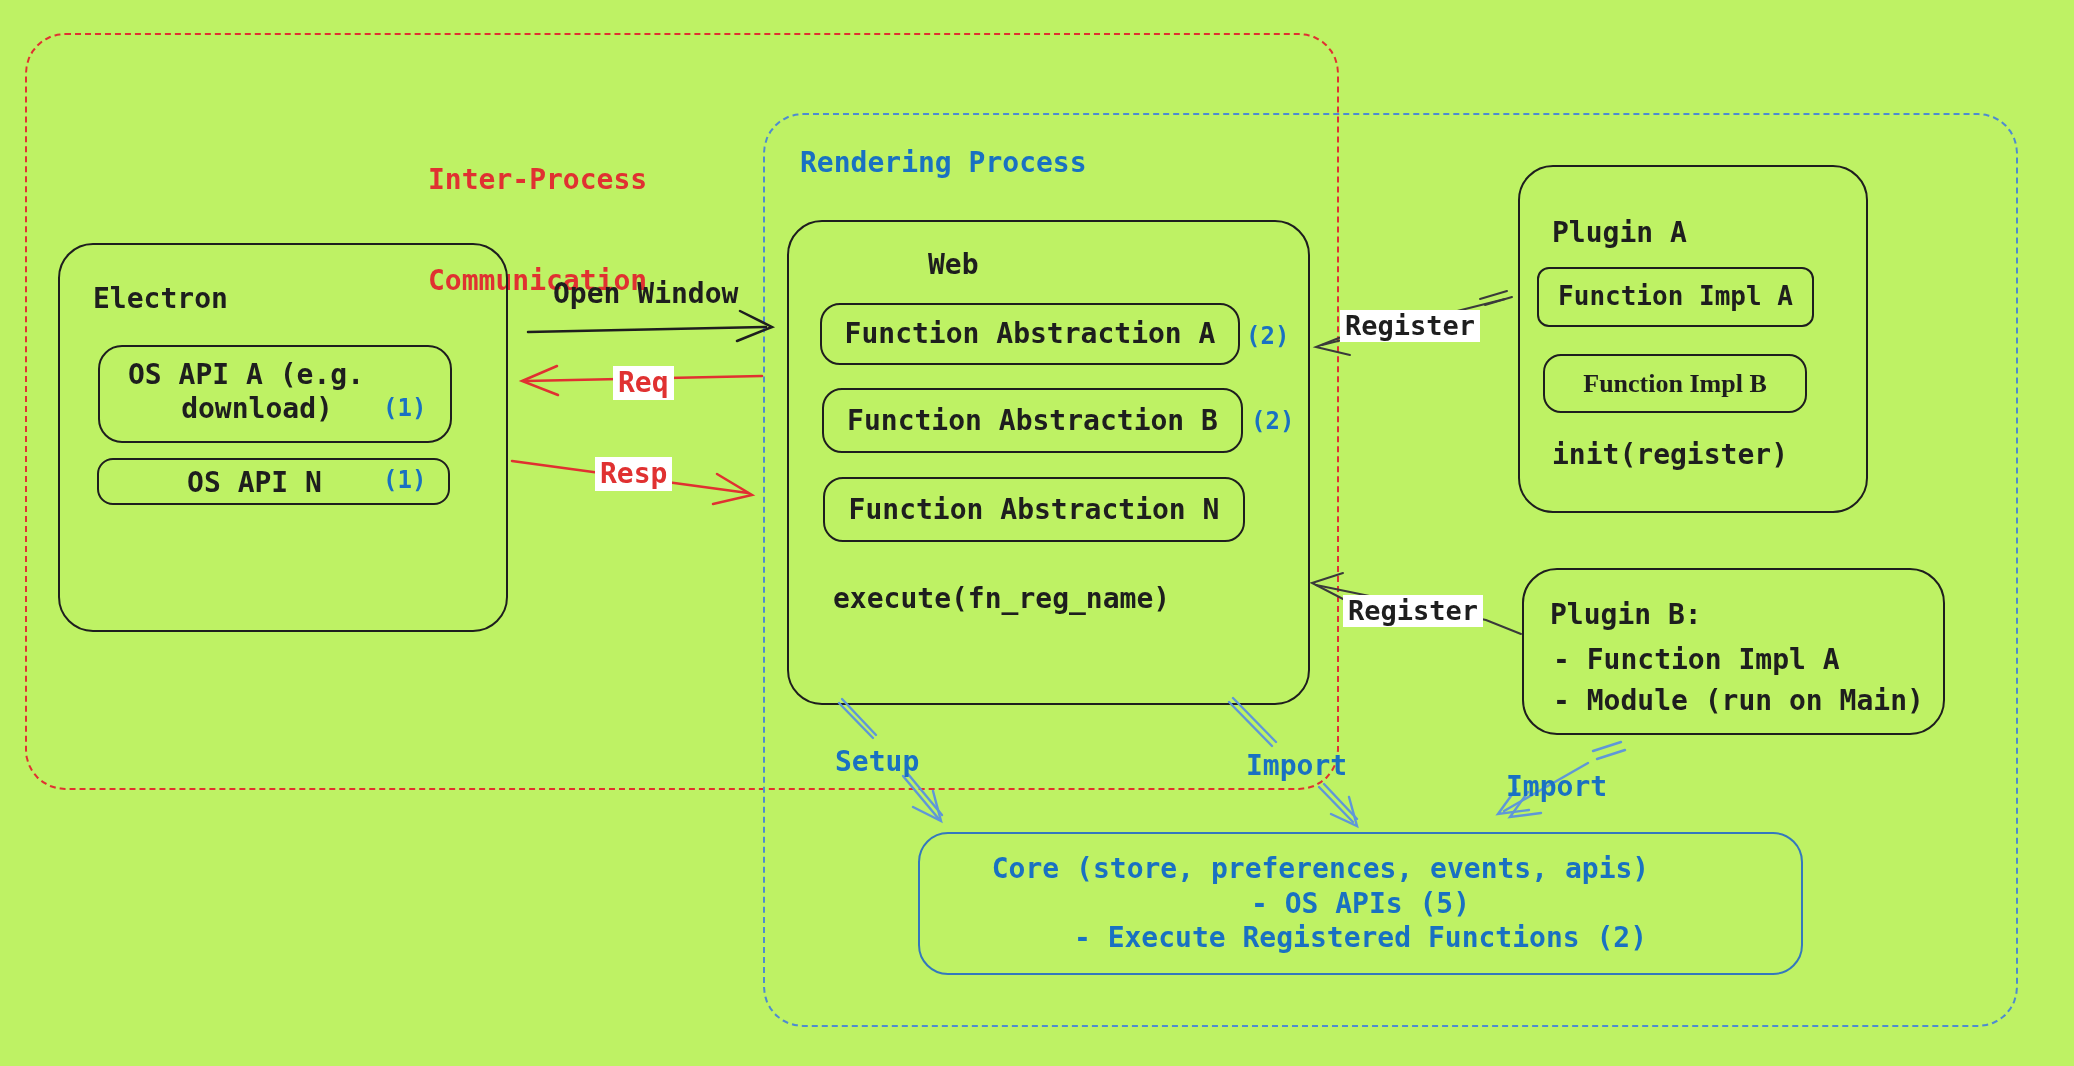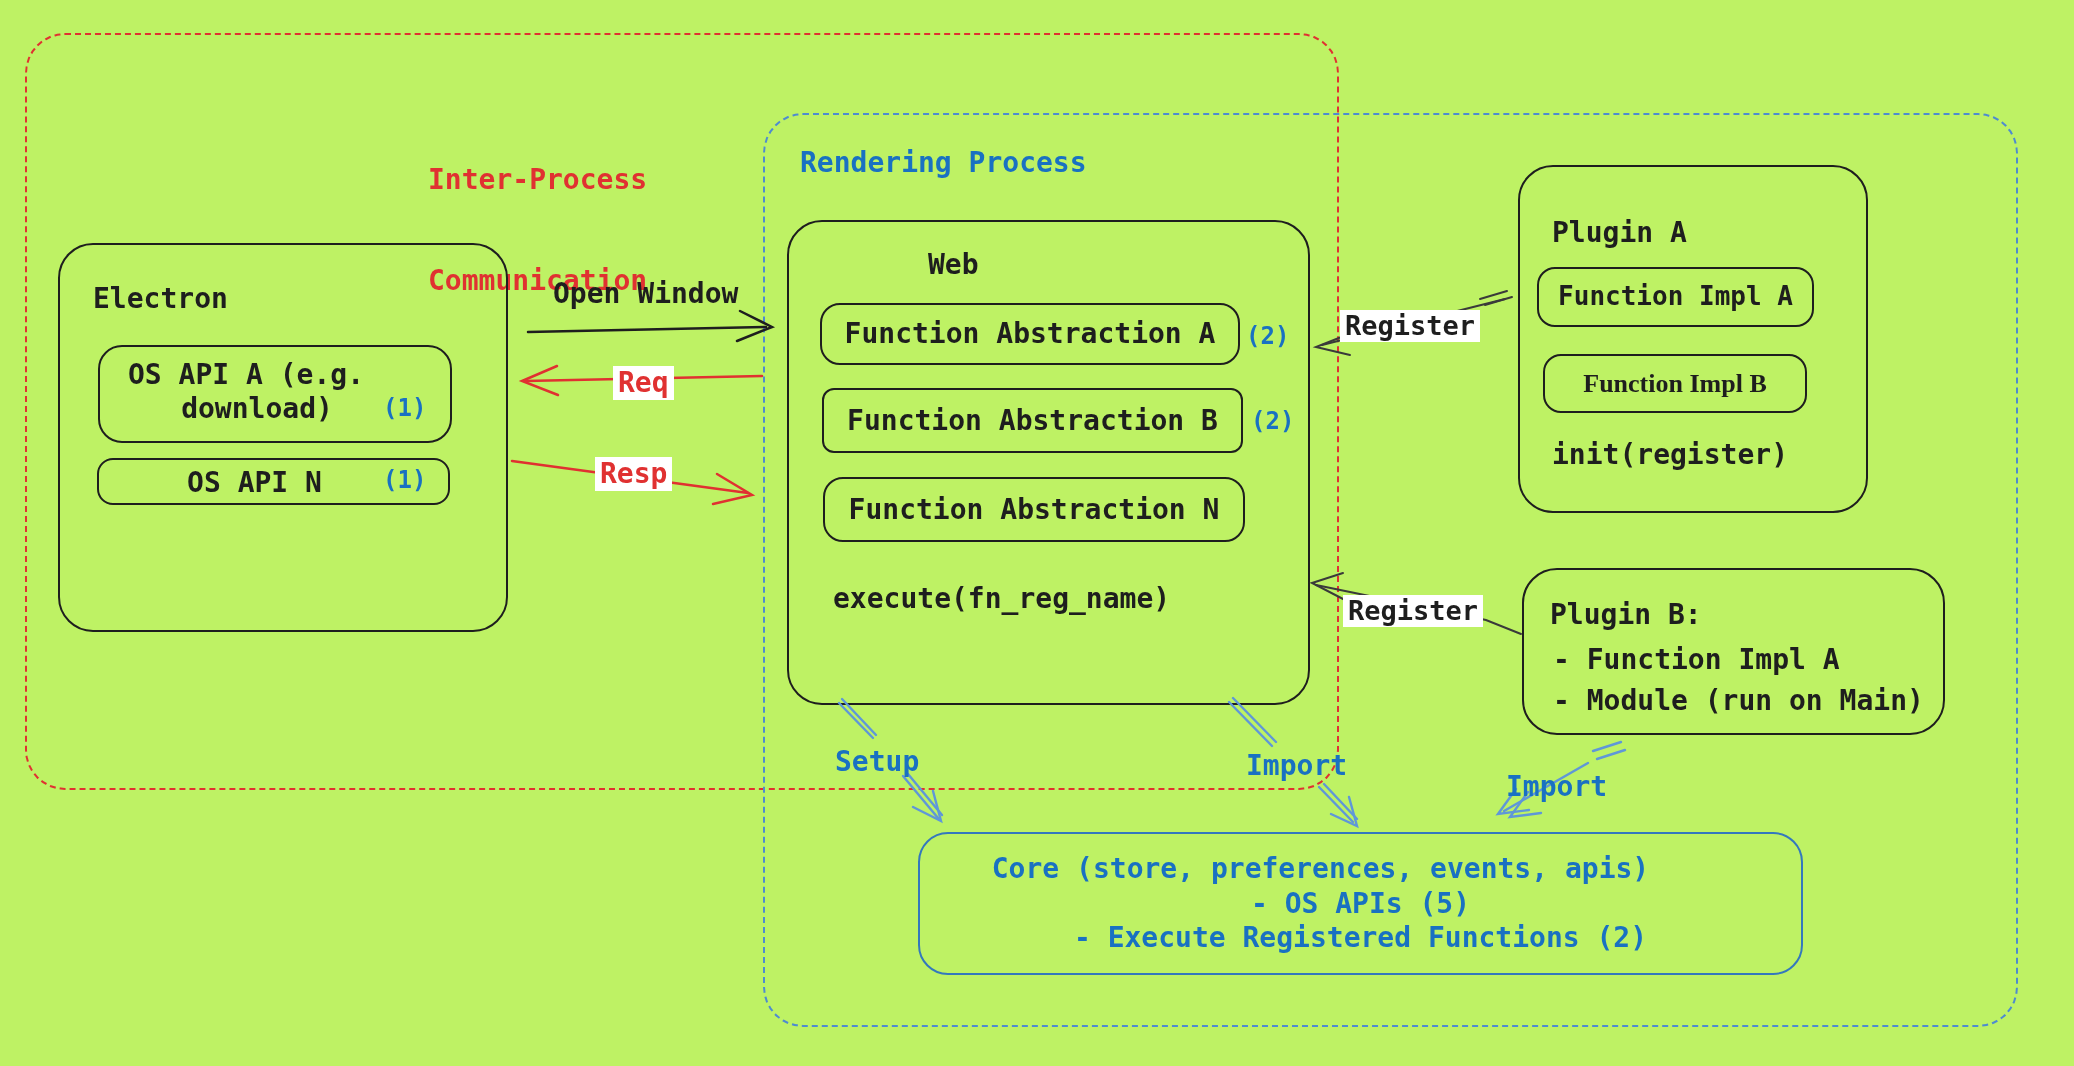--- a/index.html
+++ b/index.html
@@ -68,34 +68,34 @@
   <div class="badge" style="left:383px;top:466px;">(1)</div>
 
   <div class="box" style="left:787px;top:220px;width:523px;height:485px;border-radius:35px;"></div>
   <div class="lbl" style="left:928px;top:248px;">Web</div>
 
   <div class="box centered" style="left:820px;top:303px;width:420px;height:62px;border-radius:20px;">
     <span class="lbl" style="position:static;">Function Abstraction A</span>
   </div>
   <div class="badge" style="left:1246px;top:322px;">(2)</div>
 
-  <div class="box centered" style="left:822px;top:388px;width:421px;height:65px;border-radius:12px;">
+  <div class="box centered" style="left:822px;top:388px;width:421px;height:65px;border-radius:20px;">
     <span class="lbl" style="position:static;">Function Abstraction B</span>
   </div>
   <div class="badge" style="left:1251px;top:407px;">(2)</div>
 
   <div class="box centered" style="left:823px;top:477px;width:422px;height:65px;border-radius:20px;">
     <span class="lbl" style="position:static;">Function Abstraction N</span>
   </div>
 
   <div class="lbl" style="left:833px;top:582px;">execute(fn_reg_name)</div>
 
   <div class="box" style="left:1518px;top:165px;width:350px;height:348px;border-radius:35px;"></div>
   <div class="lbl" style="left:1552px;top:216px;">Plugin A</div>
-  <div class="box centered" style="left:1537px;top:267px;width:277px;height:60px;border-radius:18px;">
+  <div class="box centered" style="left:1537px;top:267px;width:277px;height:60px;border-radius:12px;">
     <span class="lbl" style="position:static;font-size:26px;">Function Impl A</span>
   </div>
   <div class="box centered" style="left:1543px;top:354px;width:264px;height:59px;border-radius:18px;font-family:Liberation Serif, serif;">
     <span class="lbl" style="position:static;font-size:26px;">Function Impl B</span>
   </div>
   <div class="lbl" style="left:1552px;top:438px;">init(register)</div>
 
   <div class="box" style="left:1522px;top:568px;width:423px;height:167px;border-radius:35px;"></div>
   <div class="lbl" style="left:1550px;top:598px;">Plugin B:</div>
   <div class="lbl" style="left:1553px;top:643px;">- Function Impl A</div>

